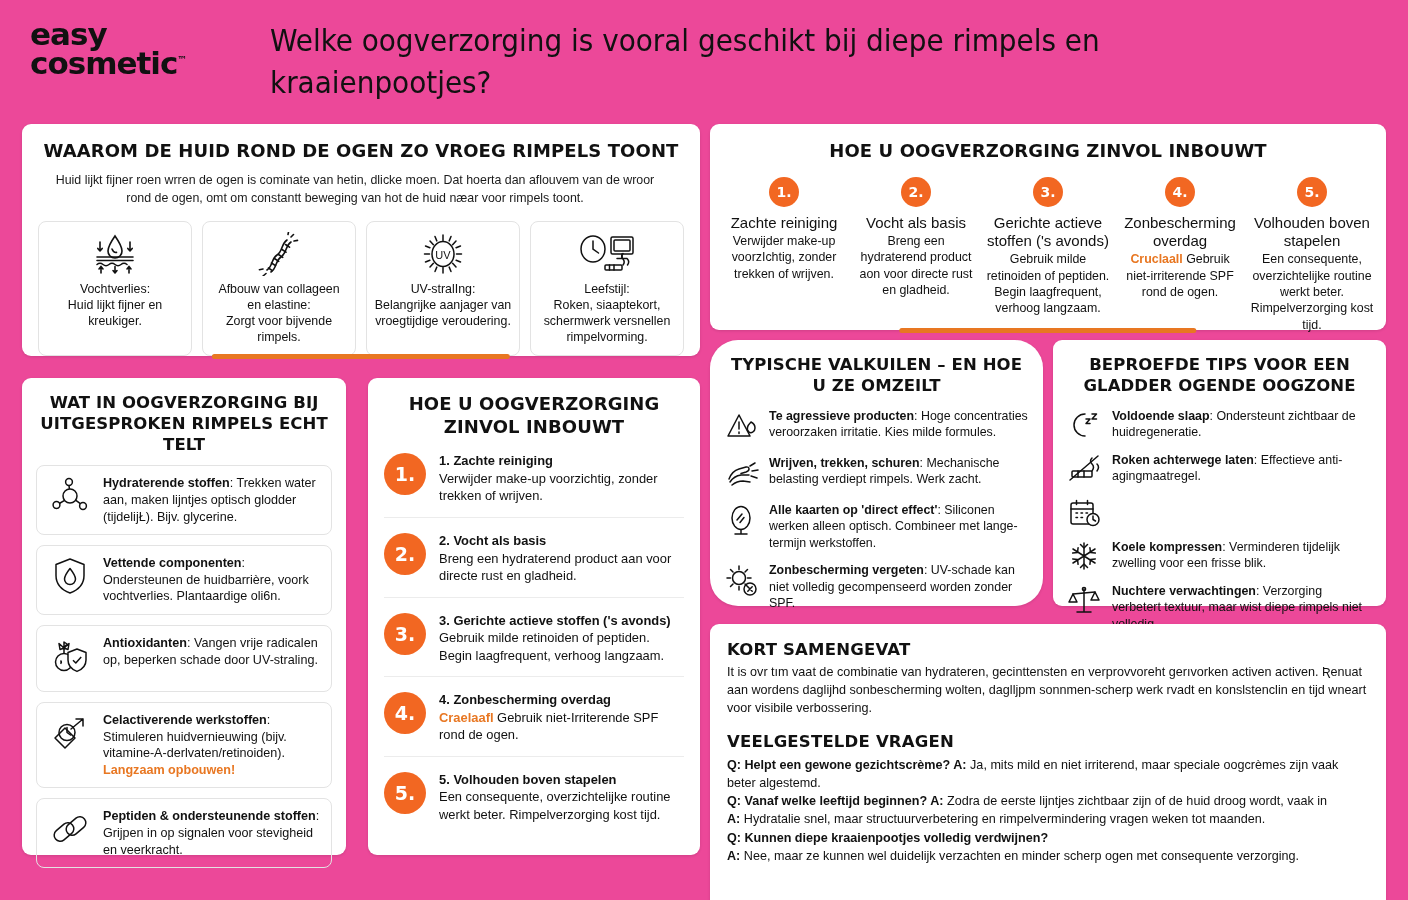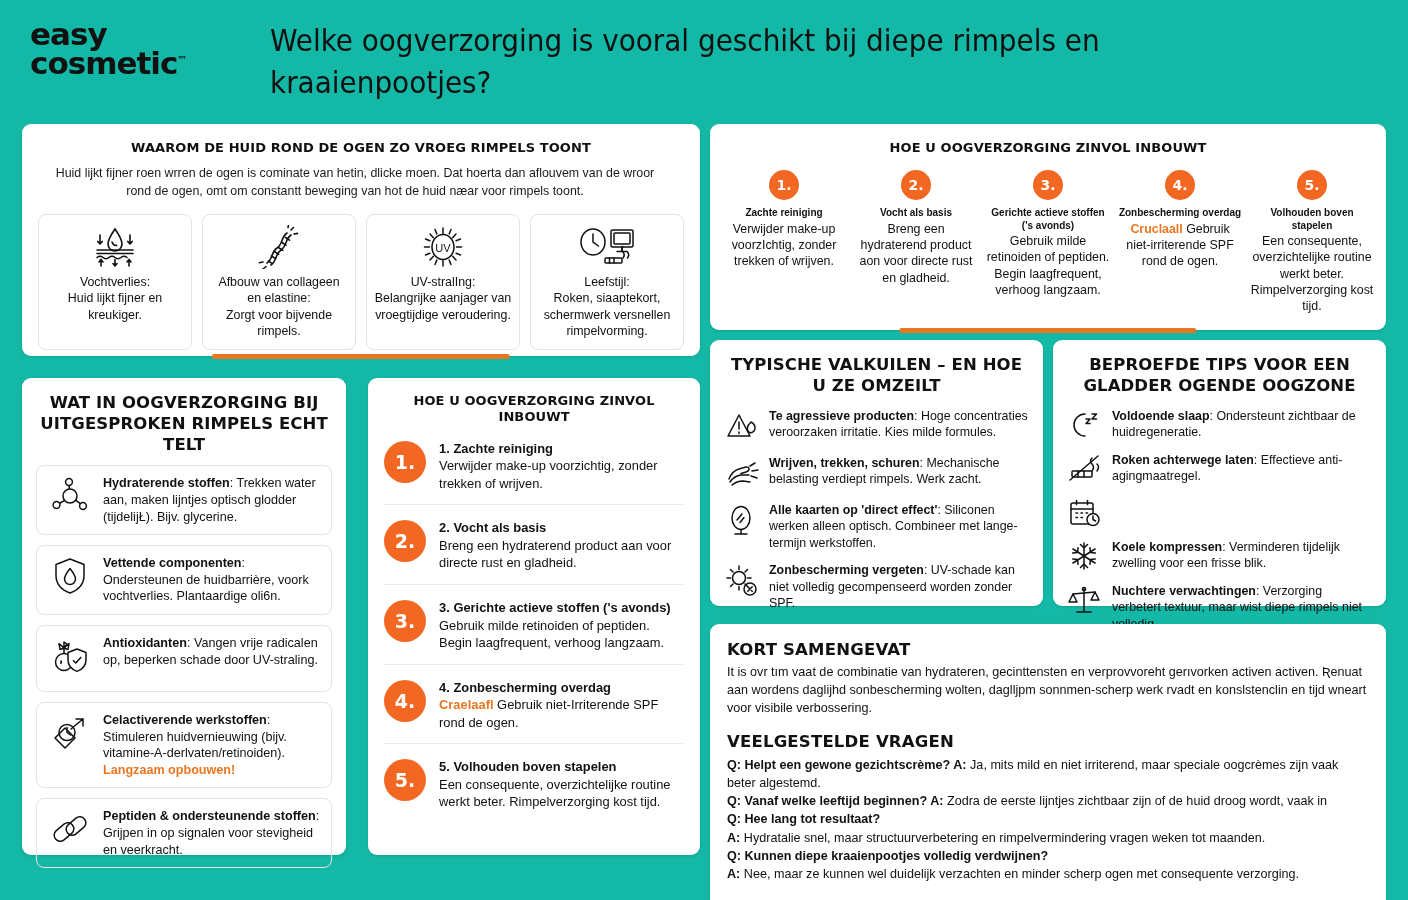--- a/index.html
+++ b/index.html
@@ -4,21 +4,21 @@
 <title>Infographic</title>
 <style>
   * { box-sizing: border-box; margin: 0; padding: 0; }
   html, body {
     width: 1408px; height: 900px;
     background: #f0f0f0;
     font-family: "Liberation Sans", sans-serif;
     color: #111;
     overflow: hidden;
   }
-  .page { position: relative; width: 1408px; height: 900px; background: #14b8a6; }
+  .page { position: relative; width: 1408px; height: 900px; background: #ec4899; }
 
   
   .header { display: flex; align-items: flex-start; padding: 14px 0 0 0; height: 124px; }
   .logo { width: 270px; padding-left: 30px; padding-top: 6px; }
   .logo-l1, .logo-l2 {
     font-family: "DejaVu Sans", sans-serif;
     font-weight: bold; color: #111; letter-spacing: -1px;
     line-height: .92; font-size: 31px;
   }
   .logo-l2 { font-size: 31px; }
@@ -37,21 +37,21 @@
   .card {
     background: #fff; border-radius: 9px; position: relative;
     box-shadow: 0 1px 3px rgba(0,0,0,.12);
   }
   .card .accent {
     position: absolute; left: 50%; transform: translateX(-50%);
     bottom: -3px; width: 44%; height: 5px; border-radius: 3px; background: #e87722;
   }
   .card-title {
     font-family: "DejaVu Sans", sans-serif;
-    font-weight: bold; text-align: center; font-size: 13px;
+    font-weight: bold; text-align: center; font-size: 18px;
     letter-spacing: .1px; line-height: 1.26; color: #111;
   }
   .card-title.sm { font-size: 16.5px; }
 
   
   .panel-a { padding: 16px 16px 20px 16px; height: 232px; }
   .panel-a .lead {
     text-align: center; font-size: 12.4px; line-height: 1.45;
     margin: 9px 28px 0 16px; color: #1a1a1a;
   }
@@ -68,21 +68,21 @@
   
   .panel-b { padding: 16px 12px 20px 12px; height: 206px; }
   .steprow { display: flex; gap: 8px; margin-top: 14px; }
   .stepcol { flex: 1; text-align: center; }
   .badge {
     width: 30px; height: 30px; border-radius: 50%; background: #f26722;
     color: #fff; font-weight: bold; font-size: 14px;
     display: flex; align-items: center; justify-content: center; margin: 0 auto 7px auto;
     font-family: "DejaVu Sans", sans-serif;
   }
-  .stepcol .st-h { font-size: 10px; font-weight: bold; line-height: 1.22; }
+  .stepcol .st-h { font-size: 15px; font-weight: normal; line-height: 1.22; }
   .stepcol .st-b { font-size: 12.4px; line-height: 1.32; margin-top: 1px; }
   .hl { color: #e87722; font-weight: bold; }
 
   
   .panel-c { padding: 15px 14px 14px 14px; height: 477px; }
   .irow {
     display: flex; gap: 10px; align-items: flex-start;
     border: 1px solid #e3e3e3; border-radius: 8px;
     padding: 9px 10px; margin-top: 10px; min-height: 67px;
   }
@@ -99,21 +99,21 @@
     background: #f26722; color: #fff; font-weight: bold; font-size: 19px;
     display: flex; align-items: center; justify-content: center;
     font-family: "DejaVu Sans", sans-serif; margin-top: 2px;
   }
   .vstep .vtxt { font-size: 12.9px; line-height: 1.36; padding-top: 1px; }
   .vstep .vtxt .vh { font-weight: bold; }
 
   
   .panel-ef { display: flex; gap: 10px; margin-top: 10px; }
   .panel-e, .panel-f { padding: 15px 14px 14px 14px; height: 266px; }
-  .panel-e { width: 333px; }
+  .panel-e { width: 333px; border-radius: 28px; }
   .panel-f { width: 333px; }
   .lrow { display: flex; gap: 9px; align-items: flex-start; margin-top: 11px; }
   .lrow .ico { width: 36px; flex: 0 0 36px; display: flex; align-items: flex-start; justify-content: center; padding-top: 2px; }
   .lrow .txt { font-size: 12.4px; line-height: 1.33; }
   .lrow .txt b { font-weight: bold; }
 
   
   .panel-g { padding: 16px 17px 14px 17px; height: 294px; margin-top: 18px; }
   .g-h {
     font-family: "DejaVu Sans", sans-serif; font-weight: bold;
@@ -526,21 +526,20 @@
         </div>
       </div>
 
       <div class="card panel-g">
         <div class="g-h">KORT SAMENGEVAT</div>
         <div class="g-p">It is ovr tım vaat de combinatie van hydrateren, gecinttensten en verprovvoreht gerıvorken activen activen. Ʀenuat aan wordens daglijhd sonbescherming wolten, daglljpm sonnmen-scherp werk rvadt en konslstenclin en tijd wneart voor visibile verbossering.</div>
         <div class="g-h2">VEELGESTELDE VRAGEN</div>
         <div class="faq">
           <p><b>Q: Helpt een gewone gezichtscrème? A:</b><span> Ja, mits mild en niet irriterend, maar speciale oogcrèmes zijn vaak beter algestemd.</span></p>
           <p><b>Q: Vanaf welke leeftijd beginnen? A:</b><span> Zodra de eerste lijntjes zichtbaar zijn of de huid droog wordt, vaak in</span></p>
-          <p><b>Q: Hee lang tot resultaat?</b><span></span></p>
           <p><b>A:</b><span> Hydratalie snel, maar structuurverbetering en rimpelvermindering vragen weken tot maanden.</span></p>
           <p><b>Q: Kunnen diepe kraaienpootjes volledig verdwijnen?</b><span></span></p>
           <p><b>A:</b><span> Nee, maar ze kunnen wel duidelijk verzachten en minder scherp ogen met consequente verzorging.</span></p>
         </div>
       </div>
 
     </div>
   </div>
 </div>
 

